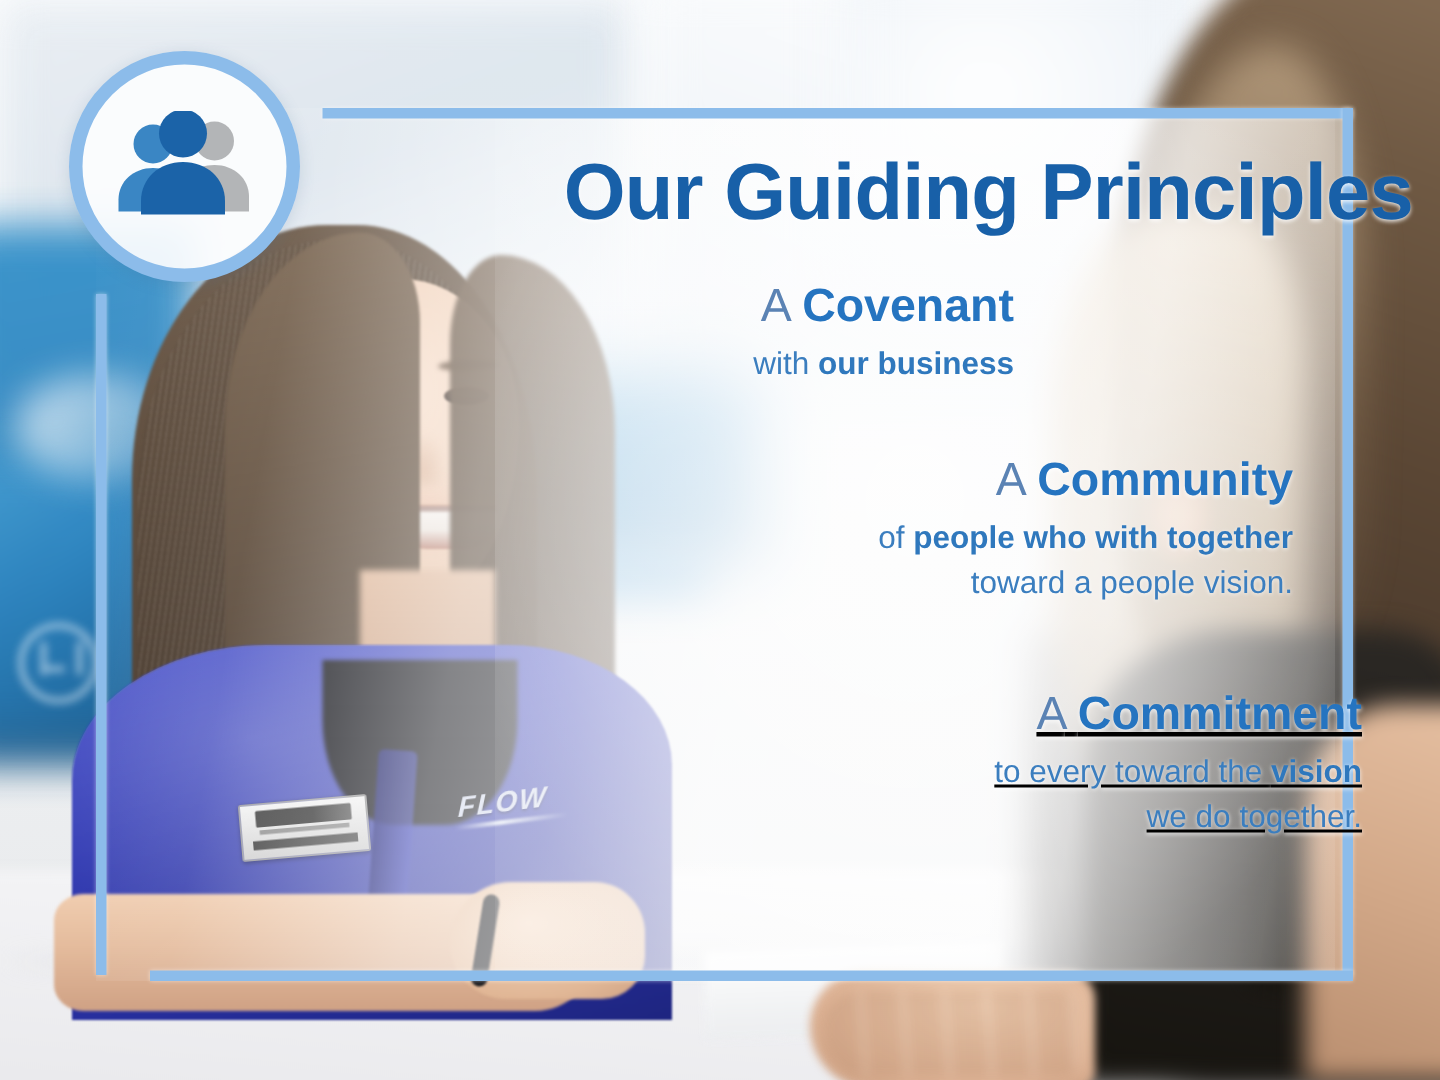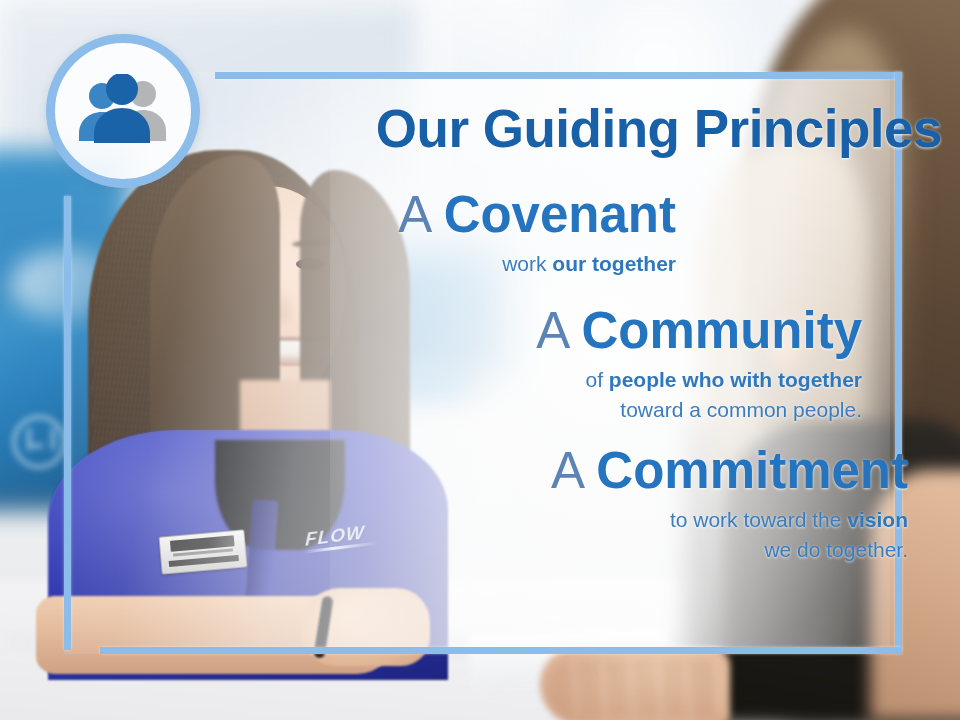--- a/index.html
+++ b/index.html
@@ -493,21 +493,21 @@
     font-size: 53px;
     font-weight: bold;
     letter-spacing: -.5px;
     color: #1860a8;
     text-shadow: 0 1px 3px rgba(255,255,255,.85);
     white-space: nowrap;
   }
 
   .principle { position: absolute; text-align: right; }
   .p-head {
-    font-size: 51px;
+    font-size: 31px;
     line-height: 1.06;
     white-space: nowrap;
     text-shadow: 0 1px 3px rgba(255,255,255,.8);
   }
   .p-head .lead {
     color: #5b83b4;
     font-weight: normal;
   }
   .p-head .word {
     color: #2574c0;
@@ -517,21 +517,21 @@
     font-size: 21px;
     line-height: 1.42;
     color: #3b7ebf;
     margin-top: 7px;
     text-shadow: 0 1px 3px rgba(255,255,255,.8);
   }
   .p-sub b { font-weight: bold; color: #2f78bd; }
 
   #p1 { right: 300px; top: 188px; }
   #p2 { right: 114px; top: 304px; }
-  #p3 { right: 68px;  top: 444px; }
+  #p3 { right: 68px;  top: 460px; text-decoration: underline; }
 </style>
 </head>
 <body>
 
 <div id="stage">
 
   <div class="photo">
     <div class="bg-room"></div>
     <div class="bg-window-a"></div>
     <div class="bg-window-b"></div>
@@ -619,39 +619,39 @@
   </div>
 
   <div class="headline">Our Guiding Principles</div>
 
   <div class="principle" id="p1">
     <div class="p-head">
       <span class="lead">A</span>
       <span class="word">Covenant</span>
     </div>
     <div class="p-sub">
-      <span>work </span><b>our together</b>
+      <span>with </span><b>our business</b>
     </div>
   </div>
 
   <div class="principle" id="p2">
     <div class="p-head">
       <span class="lead">A</span>
       <span class="word">Community</span>
     </div>
     <div class="p-sub">
       <div><span>of </span><b>people who with together</b></div>
-      <div>toward a common people.</div>
+      <div>toward a people vision.</div>
     </div>
   </div>
 
   <div class="principle" id="p3">
     <div class="p-head">
       <span class="lead">A</span>
       <span class="word">Commitment</span>
     </div>
     <div class="p-sub">
-      <div><span>to work toward the </span><b>vision</b></div>
+      <div><span>to every toward the </span><b>vision</b></div>
       <div>we do together.</div>
     </div>
   </div>
 
 </div>
 
 </body></html>

